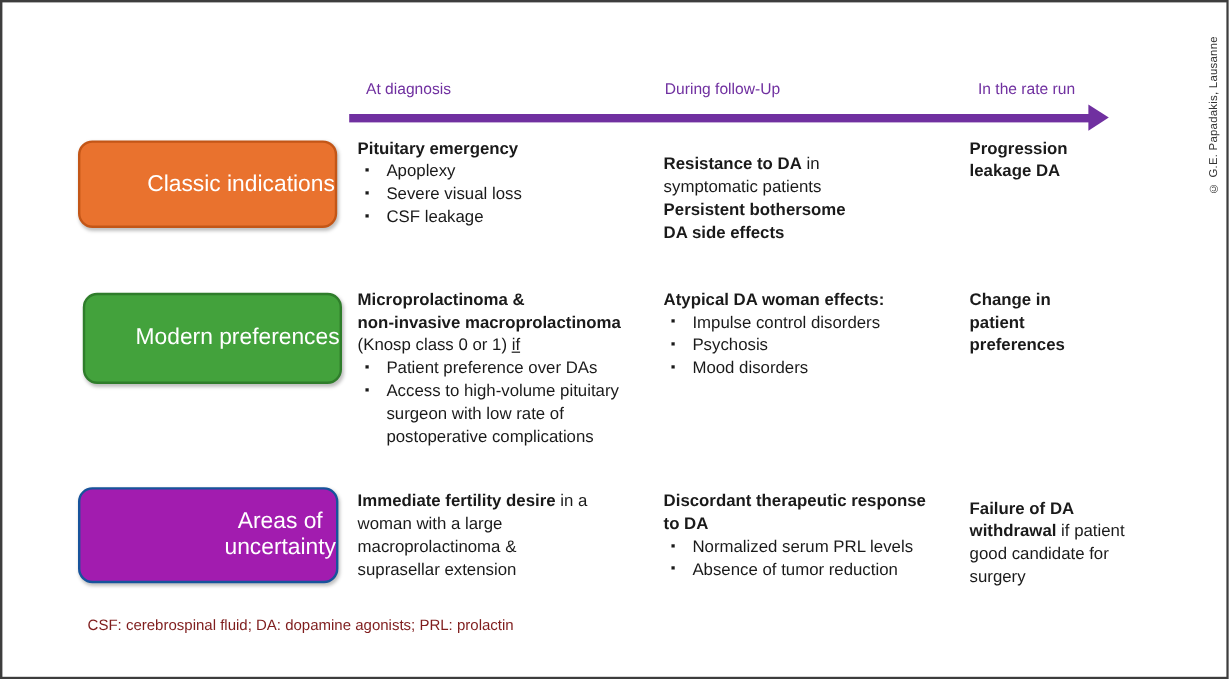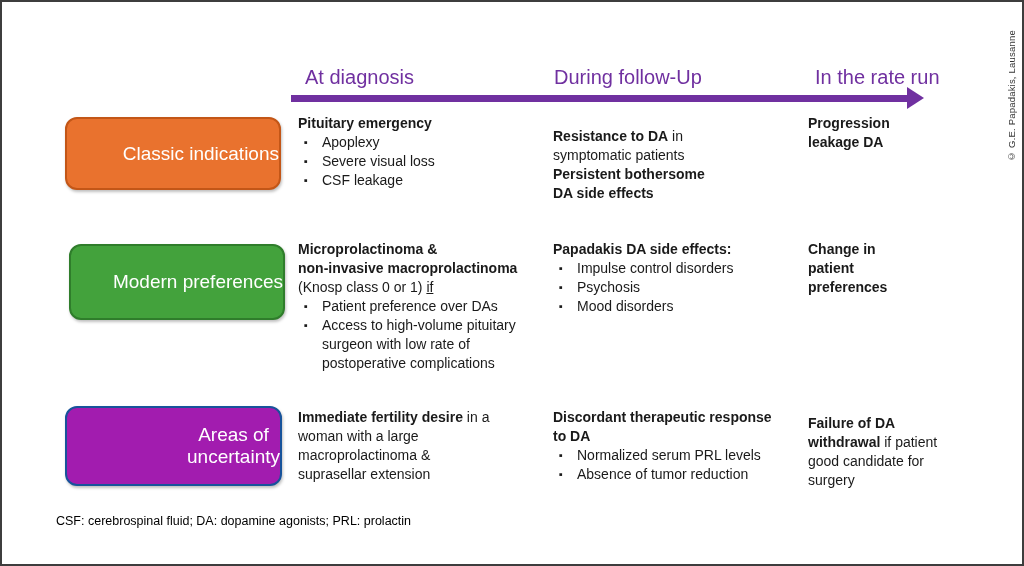--- a/index.html
+++ b/index.html
@@ -2,21 +2,21 @@
 <html><head>
 <meta charset="utf-8">
 <style>
   html,body{margin:0;padding:0;background:#fff;}
   .slide{
     position:relative;width:1024px;height:566px;background:#ffffff;
     border:2px solid #3d3d3d;box-sizing:border-box;overflow:hidden;
     font-family:"Liberation Sans",sans-serif;color:#1a1a1a;
   }
   
-  .hdr{position:absolute;font-size:20px;color:#7030A0;white-space:nowrap;}
+  .hdr{position:absolute;font-size:13px;color:#7030A0;white-space:nowrap;}
   .hdr.h1{left:303px;top:64px;}
   .hdr.h2{left:552px;top:64px;}
   .hdr.h3{left:813px;top:64px;}
   .arrow-bar{position:absolute;left:289px;top:93px;width:618px;height:7px;background:#7030A0;}
   .arrow-head{position:absolute;left:905px;top:85px;width:0;height:0;
     border-top:11px solid transparent;border-bottom:11px solid transparent;border-left:17px solid #7030A0;}
   
   .box{position:absolute;display:flex;align-items:center;justify-content:flex-end;
     border-radius:12px;color:#fff;font-size:19px;text-align:center;line-height:1.15;
     box-shadow:1px 2px 3px rgba(0,0,0,0.25);white-space:pre-line;}
@@ -35,21 +35,21 @@
   .r3c1{left:296px;top:406px;width:236px;}
   .r3c2{left:551px;top:406px;width:254px;}
   .r3c3{left:806px;top:412px;width:170px;}
   b{font-weight:bold;}
   .u{text-decoration:underline;}
   .gap{margin-top:13px;}
   .li{display:flex;align-items:flex-start;}
   .li .mk{width:24px;flex:0 0 24px;padding-left:6px;box-sizing:border-box;font-size:11px;line-height:19px;}
   .li .bt{flex:1;}
   
-  .footer{position:absolute;left:54px;top:512px;font-size:12.5px;color:#000000;}
+  .footer{position:absolute;left:71px;top:512px;font-size:12.5px;color:#7f1d1d;}
   .credit{position:absolute;top:8px;right:5px;height:152px;
     writing-mode:vertical-rl;transform:rotate(180deg);
     font-size:9.5px;color:#333;letter-spacing:0.2px;white-space:nowrap;}
 </style>
 </head>
 <body>
 
 <div class="slide">
 
   <div class="credit">© G.E. Papadakis, Lausanne</div>
@@ -109,21 +109,21 @@
     </div>
     <div class="li">
       <span class="mk">▪</span>
       <span class="bt prewrap">Access to high-volume pituitary
 surgeon with low rate of
 postoperative complications</span>
     </div>
   </div>
 
   <div class="cell r2c2">
-    <div class="prewrap"><b>Papadakis DA side effects:</b></div>
+    <div class="prewrap"><b>Atypical DA woman effects:</b></div>
     <div class="li">
       <span class="mk">▪</span>
       <span class="bt">Impulse control disorders</span>
     </div>
     <div class="li">
       <span class="mk">▪</span>
       <span class="bt">Psychosis</span>
     </div>
     <div class="li">
       <span class="mk">▪</span>

